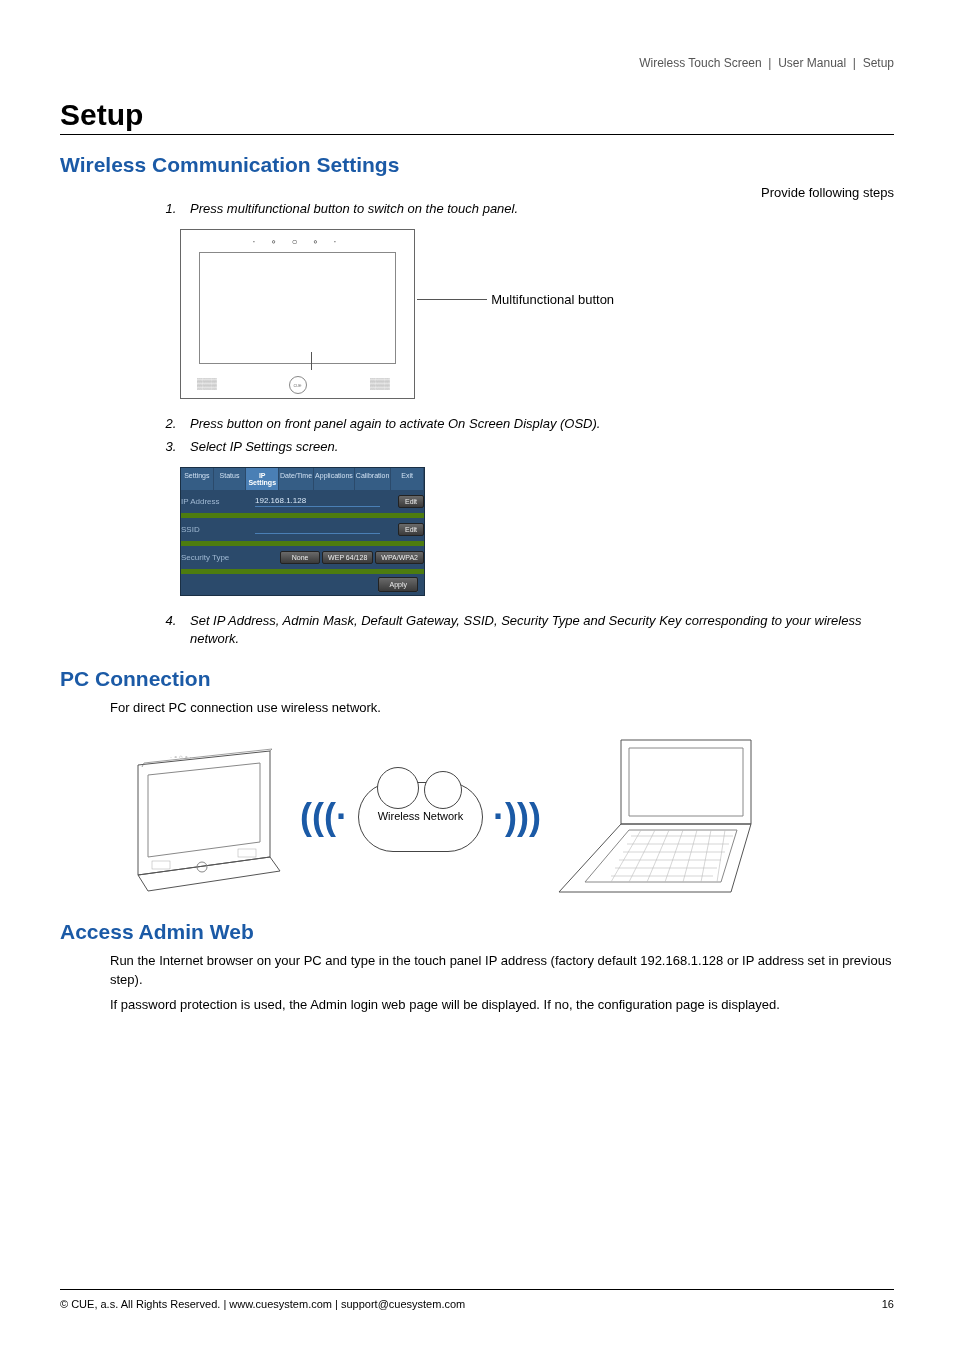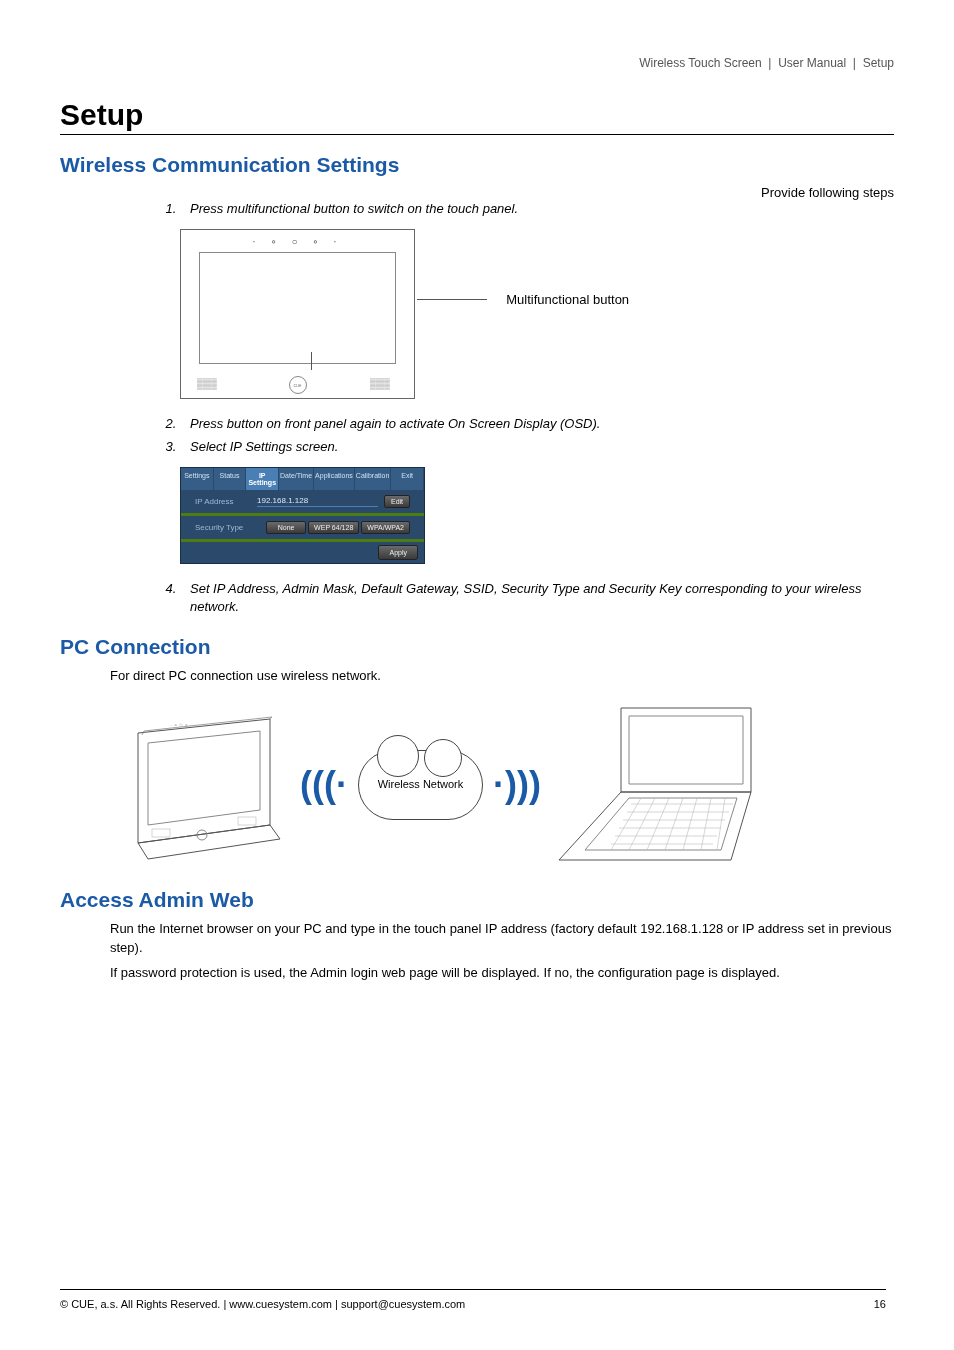--- a/index.html
+++ b/index.html
@@ -71,40 +71,41 @@
   .device .homebtn {
     position:absolute; bottom:4px; left:50%; transform:translateX(-50%);
     width:18px; height:18px; border:1px solid #888; border-radius:50%;
     font-size:5px; display:flex; align-items:center; justify-content:center; color:#888;
   }
   .leader {
     display:inline-block; vertical-align:middle;
     border-top:1px solid #555; width:70px; margin-left:-2px; margin-bottom:28px;
   }
   .callout {
-    display:inline-block; vertical-align:middle; font-size:13px; margin-left:16px; margin-bottom:28px;
+    display:inline-block; vertical-align:middle; font-size:13px; margin-left:1px; margin-bottom:28px;
   }
   .leader-down {
     position:absolute; border-left:1px solid #555; height:18px;
     left:130px; bottom:28px;
   }
   
   .osd {
     width:245px; background:#2b4a6b; color:#cfe0f2;
     font-size:8px; padding:0; border:1px solid #1a2f44;
   }
   .osd .tabs { display:flex; }
   .osd .tab {
     flex:1; text-align:center; padding:4px 1px; font-size:7px;
     background:#355d85; border-right:1px solid #2b4a6b;
   }
   .osd .tab.active { background:#4a7fb5; color:#fff; font-weight:bold; }
   .osd .row {
-    display:flex; align-items:center; padding:5px 14px;
-    border-bottom:3px solid #4d7c0f;
+    display:flex; align-items:center; padding:5px 0;
+    border-bottom:5px solid #4d7c0f;
+    gap:12px;
   }
   .osd .label { width:62px; color:#9fb8d2; }
   .osd .val { flex:1; color:#d8e8f8; border-bottom:1px solid #4a7fb5; padding-bottom:1px; margin-right:6px; min-height:9px; }
   .osd .btn {
     background: linear-gradient(#6a6a6a,#3a3a3a);
     color:#eee; padding:2px 5px; border-radius:2px;
     font-size:7px; border:1px solid #222; min-width:26px; text-align:center;
   }
   .osd .seg { display:flex; gap:2px; }
   .osd .seg .btn { min-width:40px; }
@@ -129,21 +130,21 @@
   .cloud::before { width:40px; height:40px; top:-16px; left:18px; }
   .cloud::after { width:36px; height:36px; top:-12px; right:20px; }
   .cloud span { position:relative; z-index:2; background:#fff; padding:0 4px; line-height:1.2; }
   .wifi {
     font-size:36px; font-weight:bold; color:#1b5aa6;
     font-family: Arial, sans-serif;
   }
   .laptop { width:210px; height:170px; }
   
   .footer {
-    position:absolute; left:60px; right:68px; bottom:40px;
+    position:absolute; left:60px; right:60px; bottom:40px;
     border-top:1px solid #000; padding-top:8px;
     display:flex; justify-content:space-between; font-size:11px;
   }
   p.body { margin:6px 0 6px 50px; line-height:1.45; }
 </style>
 </head>
 <body>
 
 <div class="header-line">
   <span>Wireless Touch Screen</span> &nbsp;|&nbsp;
@@ -184,20 +185,25 @@
       <div class="tab">Status</div>
       <div class="tab active">IP Settings</div>
       <div class="tab">Date/Time</div>
       <div class="tab">Applications</div>
       <div class="tab">Calibration</div>
       <div class="tab">Exit</div>
     </div>
     <div class="row">
       <div class="label">IP Address</div>
       <div class="val">192.168.1.128</div>
+      <div class="btn">Edit</div>
+    </div>
+    <div class="row">
+      <div class="label">SSID</div>
+      <div class="val"></div>
       <div class="btn">Edit</div>
     </div>
     <div class="row">
       <div class="label">Security Type</div>
       <div style="flex:1"></div>
       <div class="seg">
         <div class="btn">None</div>
         <div class="btn">WEP 64/128</div>
         <div class="btn">WPA/WPA2</div>
       </div>

